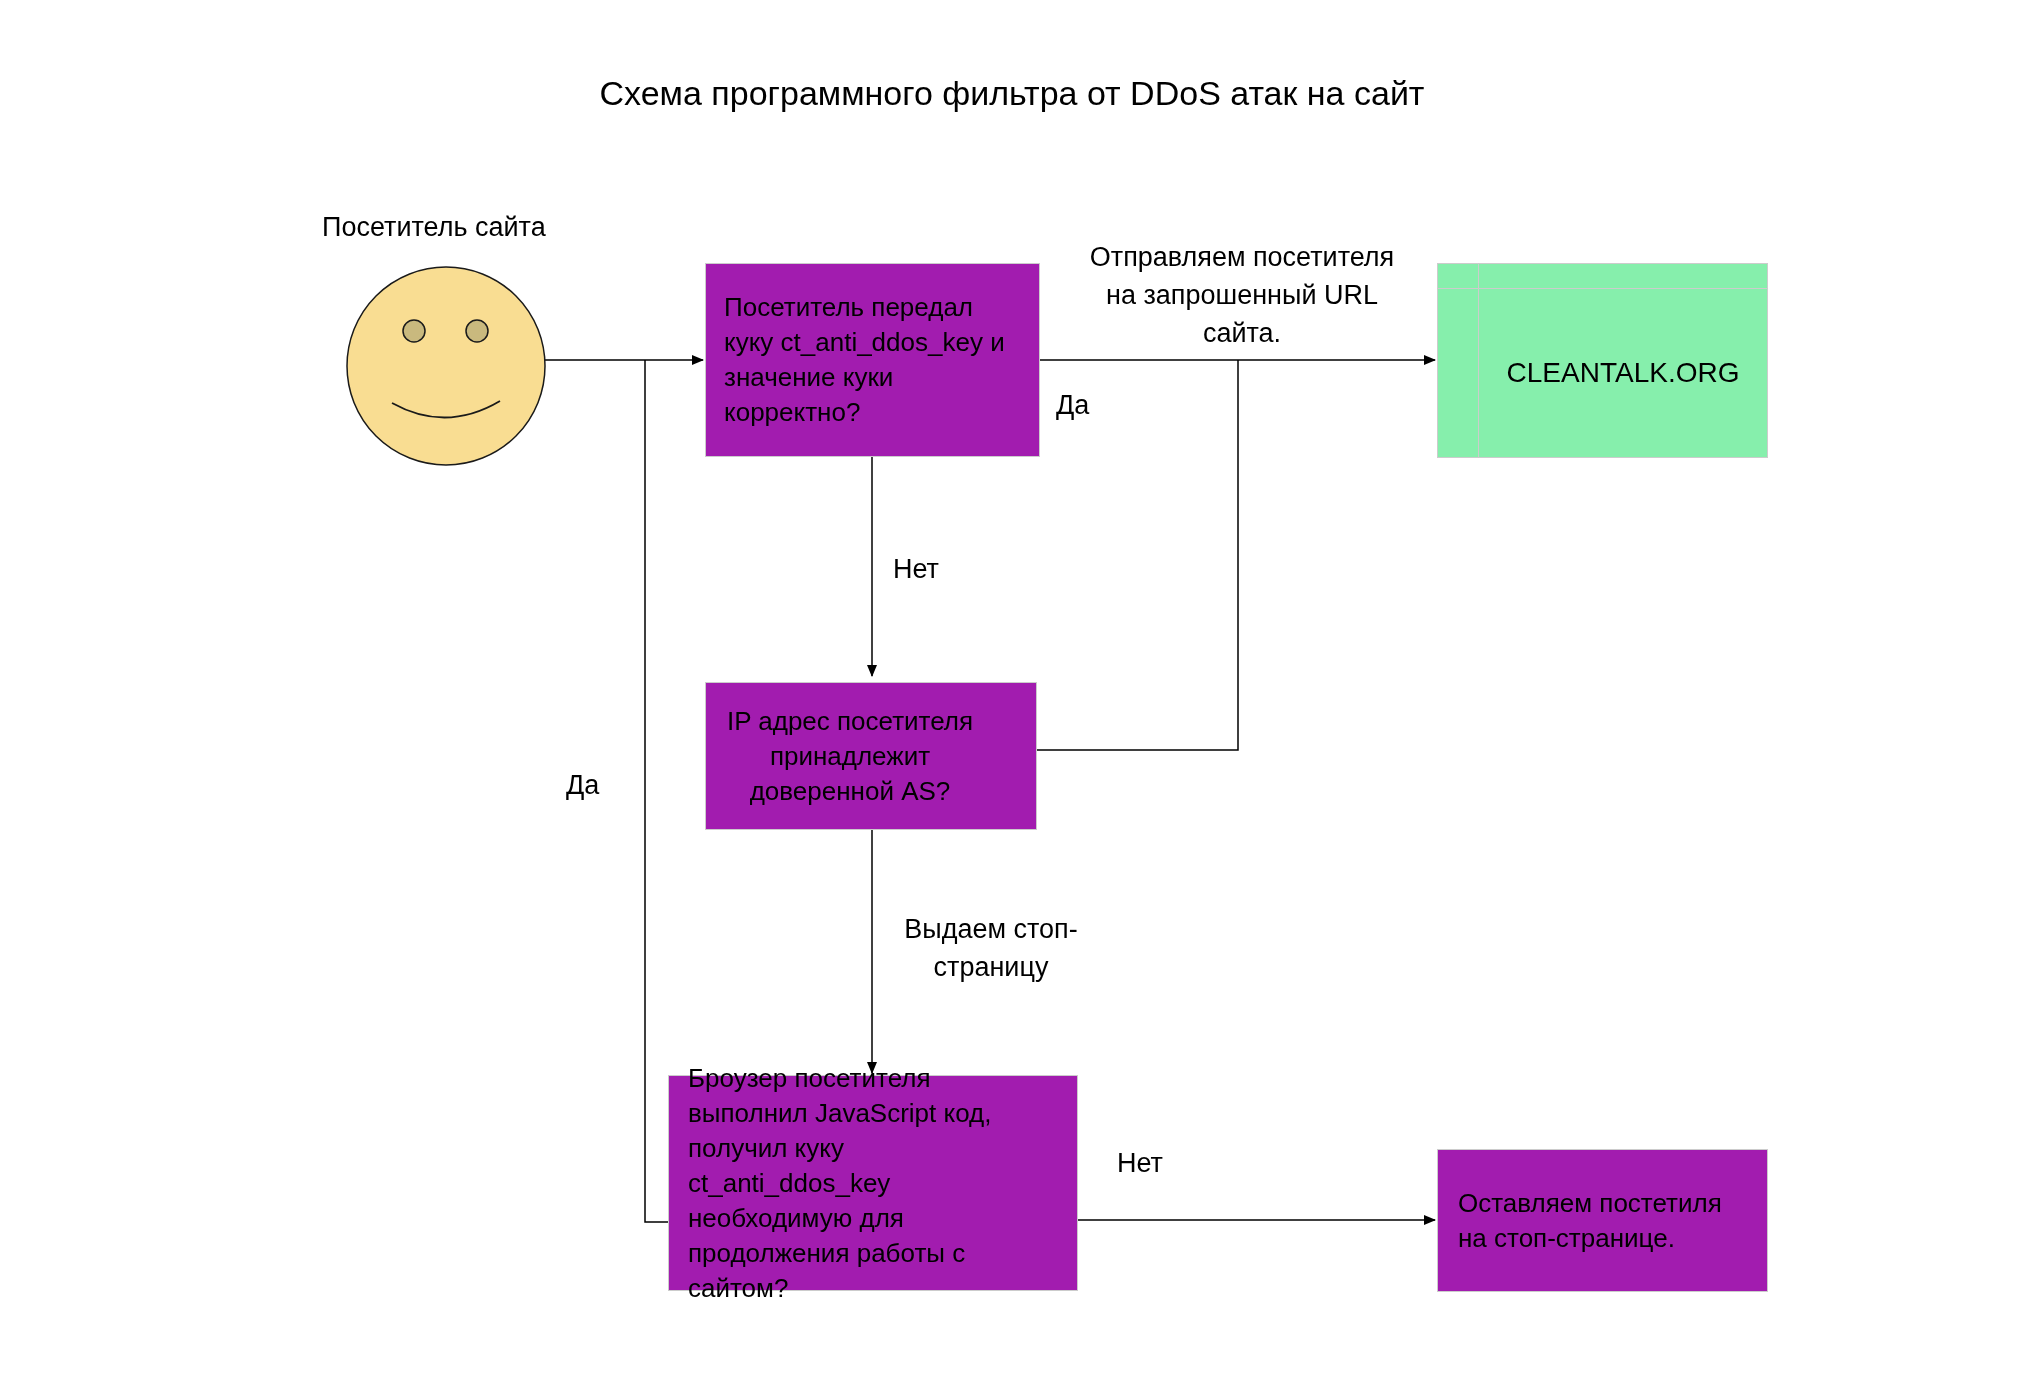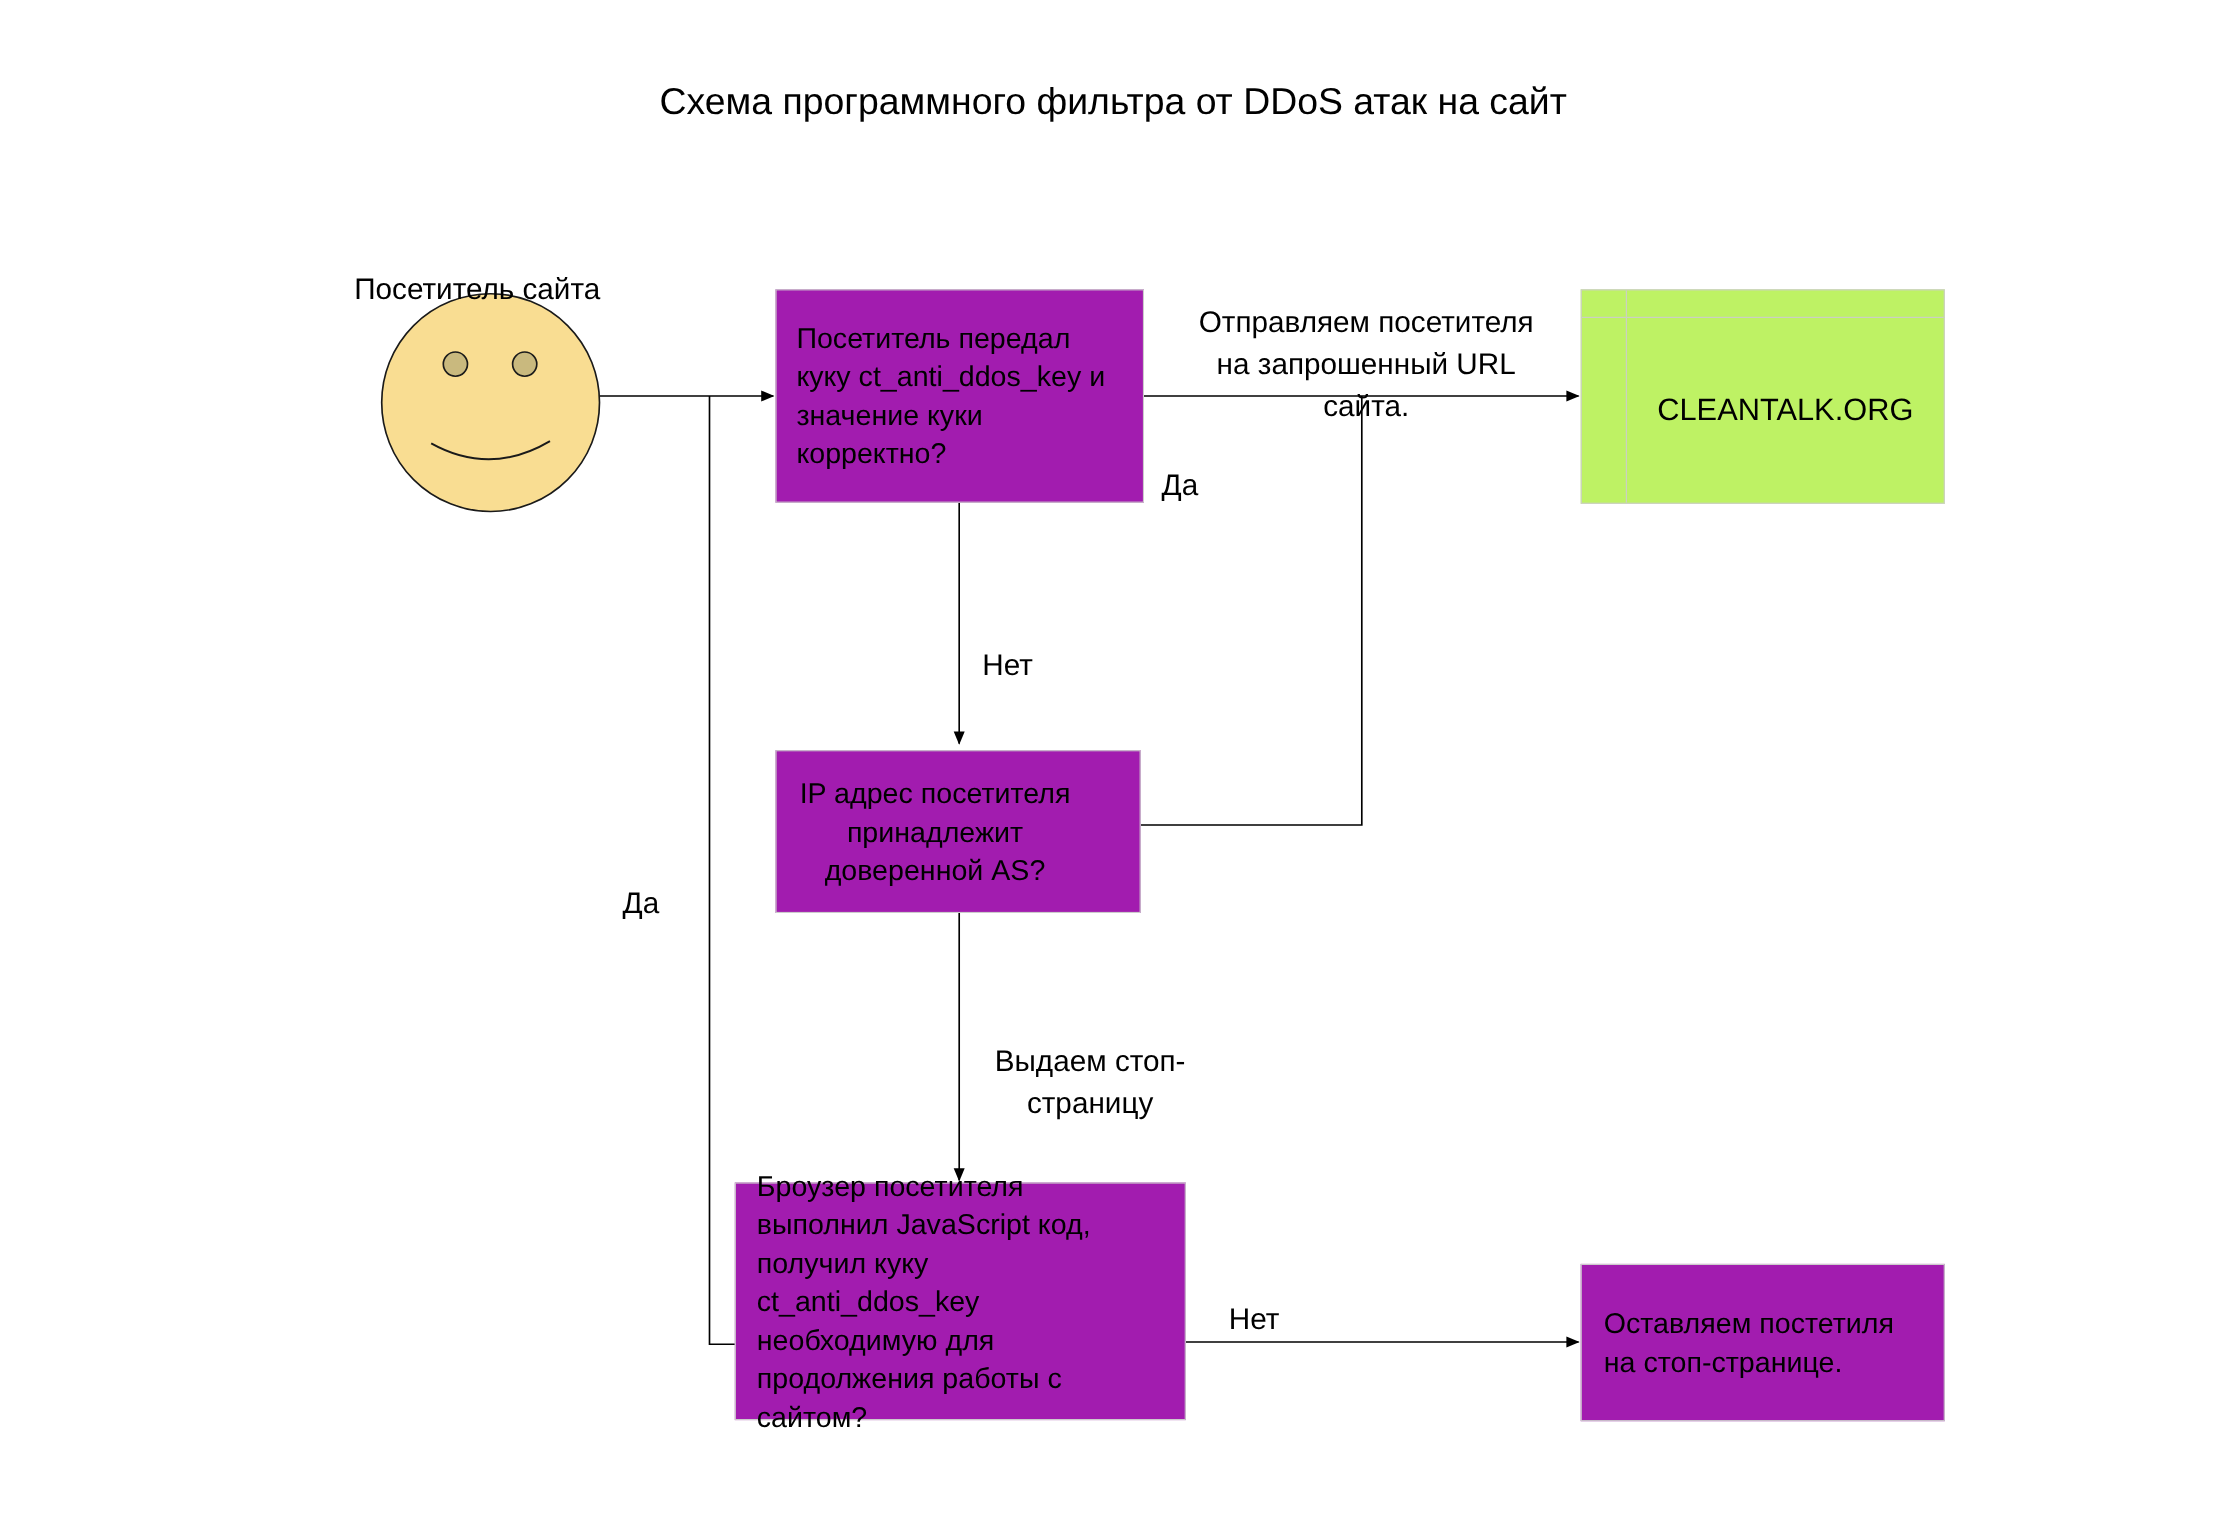--- a/index.html
+++ b/index.html
@@ -11,21 +11,21 @@
     font-family:"Liberation Sans", sans-serif;
   }
   .canvas { position:absolute; left:0; top:0; width:2024px; height:1397px; }
   svg.layer { position:absolute; left:0; top:0; }
 
   .title {
     position:absolute; top:74px; left:0; width:2024px;
     text-align:center; font-size:34px; font-weight:400;
   }
 
-  .label { position:absolute; font-size:27px; line-height:34px; white-space:nowrap;margin-top:36px; }
+  .label { position:absolute; font-size:27px; line-height:34px; white-space:nowrap; }
   .label.multiline { white-space:normal; text-align:center; line-height:38px; }
 
   .visitor-label { left:322px; top:210px; }
 
   .flow-box {
     position:absolute; background:#a21caf; border:1.5px solid #cccccc;
     display:flex; align-items:center;
     font-size:26px; line-height:35px;
   }
   .box-cookie { left:705px; top:263px; width:335px; height:194px; padding:0 25px 0 18px; }
@@ -35,21 +35,21 @@
 
   .lbl-send-url { left:1077px; top:238px; width:330px; }
   .lbl-yes-site { left:1056px; top:388px; }
   .lbl-no-as    { left:893px;  top:552px; }
   .lbl-stop-pg  { left:866px;  top:910px; width:250px; line-height:34px; }
   .lbl-yes-loop { left:566px;  top:768px; }
   .lbl-no-stop  { left:1117px; top:1146px; }
 
   .browser {
     position:absolute; left:1437px; top:263px; width:331px; height:195px;
-    border:1.5px solid #cccccc; background:#bef264;
+    border:1.5px solid #cccccc; background:#86efac;
     display:flex; flex-direction:column;
   }
   .browser-topbar { height:25px; border-bottom:1.5px solid #cccccc; display:flex; }
   .browser-topbar-cell { width:41px; border-right:1.5px solid #cccccc; }
   .browser-body { flex:1; display:flex; }
   .browser-sidebar { width:41px; border-right:1.5px solid #cccccc; }
   .browser-content {
     flex:1; display:flex; align-items:center; justify-content:center;
     font-size:28px;
   }

